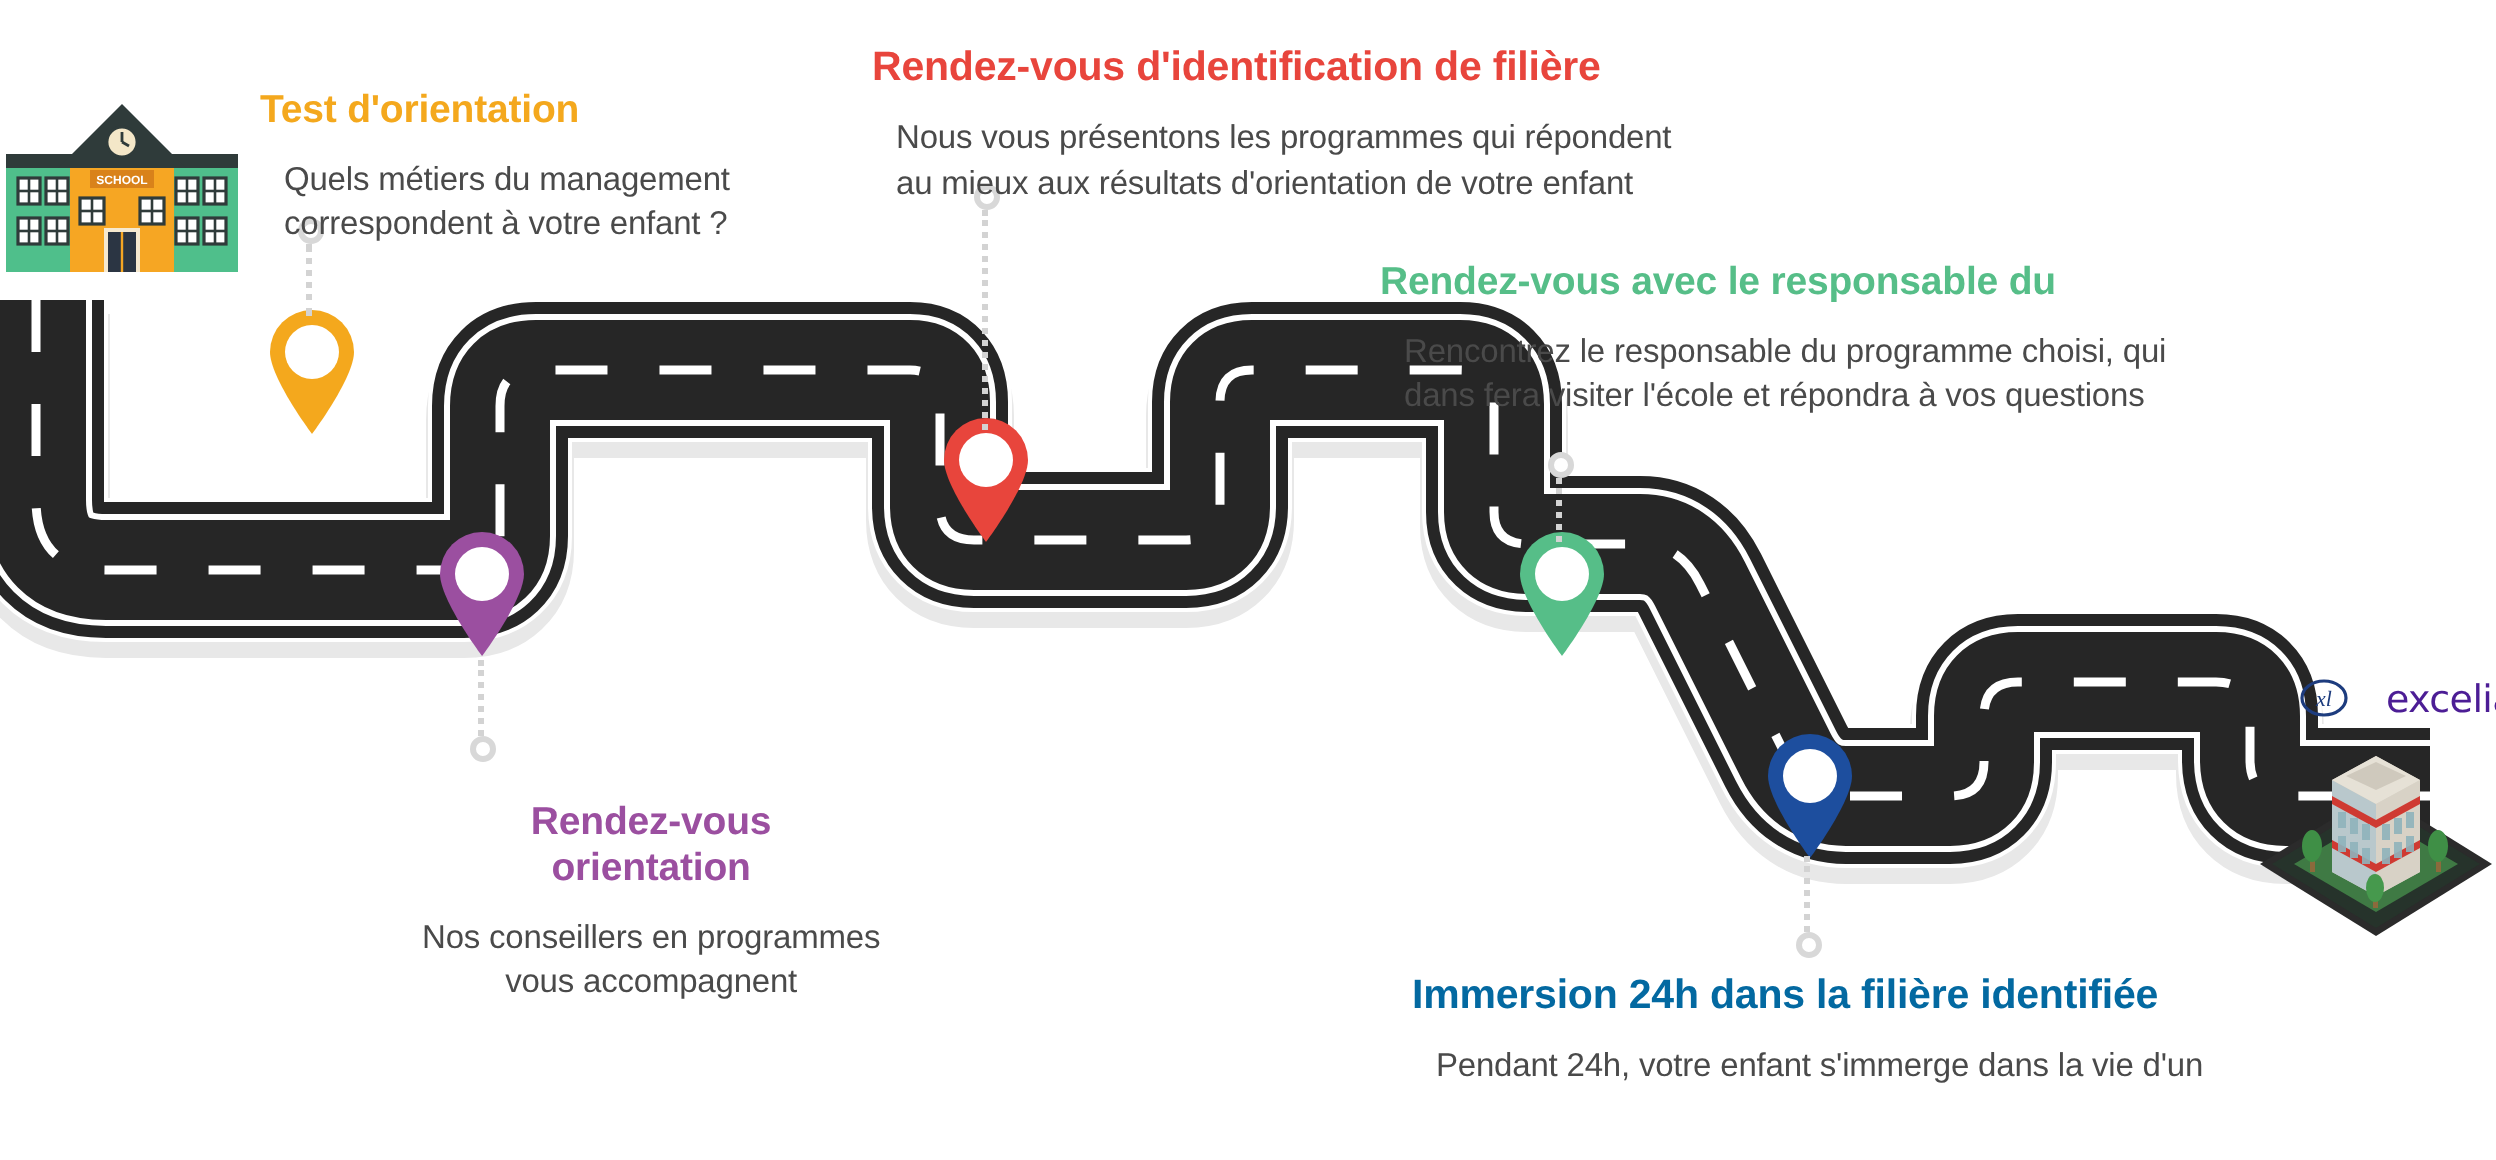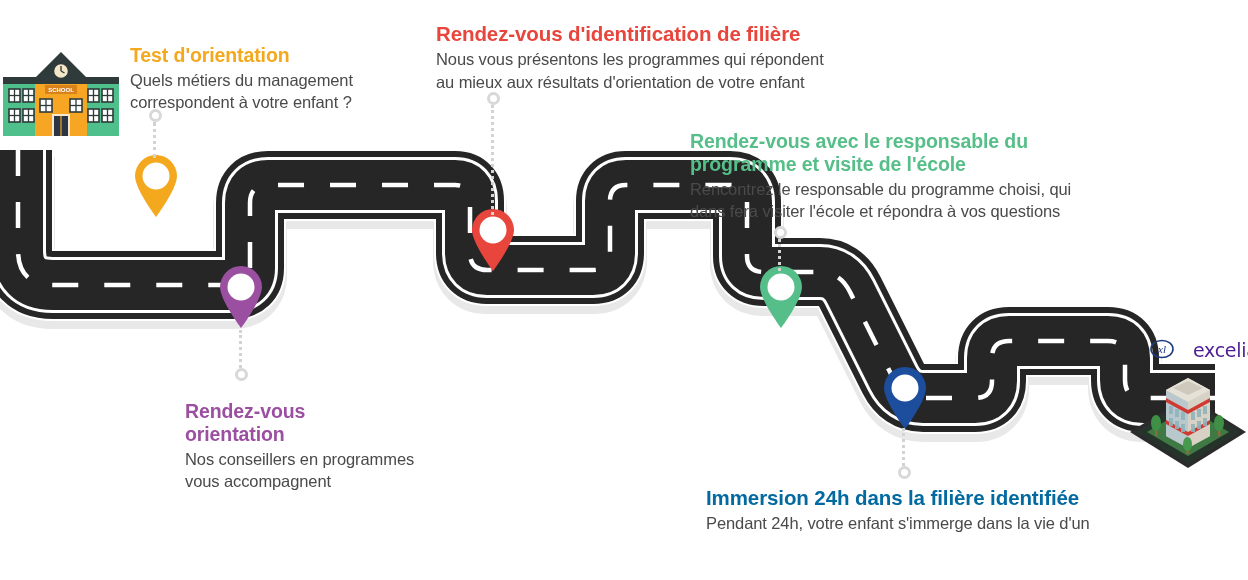--- a/index.html
+++ b/index.html
@@ -16,29 +16,29 @@
   
   #roadLayer{position:absolute;left:0;top:0;width:1248px;height:580px;}
 
   
   .step-text{position:absolute;}
   .step-title{
     font-size:19.5px;font-weight:bold;line-height:1.18;
     margin:0 0 2px 0;letter-spacing:-0.1px;
   }
   .step-desc{
-    font-size:16.5px;line-height:1.36;color:#4a4a4a;margin:0;
+    font-size:16.5px;line-height:1.36;color:#4a4a4a;margin:12px;
     letter-spacing:-0.1px;
   }
   .step-desc div{white-space:nowrap;}
 
   #txt-orientation{left:130px;top:44px;}
   #txt-filiere{left:436px;top:22px;}
   #txt-responsable{left:690px;top:130px;}
-  #txt-rdv{left:185px;top:400px;}
+  #txt-rdv{left:199px;top:400px;text-align:center;}
   #txt-immersion{left:706px;top:486px;}
 
   
   .connector{position:absolute;display:flex;flex-direction:column;align-items:center;}
   .conn-dot{
     width:13px;height:13px;border-radius:50%;
     border:3px solid #d8d8d8;background:#fff;box-sizing:border-box;
   }
   .conn-line{
     width:3px;border-left:3px dotted #d3d3d3;height:40px;
@@ -291,21 +291,20 @@
     <h3 class="step-title" style="color:#E8453C;font-size:20.5px;">Rendez-vous d'identification de filière</h3>
     <div class="step-desc">
       <div>Nous vous présentons les programmes qui répondent</div>
       <div>au mieux aux résultats d'orientation de votre enfant</div>
     </div>
   </div>
 
   <div class="step-text" id="txt-responsable">
     <h3 class="step-title" style="color:#56BE88;">
       <div>Rendez-vous avec le responsable du</div>
-      <div>programme et visite de l'école</div>
     </h3>
     <div class="step-desc">
       <div>Rencontrez le responsable du programme choisi, qui</div>
       <div>dans fera visiter l'école et répondra à vos questions</div>
     </div>
   </div>
 
   <div class="step-text" id="txt-rdv">
     <h3 class="step-title" style="color:#9B4FA0;">
       <div>Rendez-vous</div>

